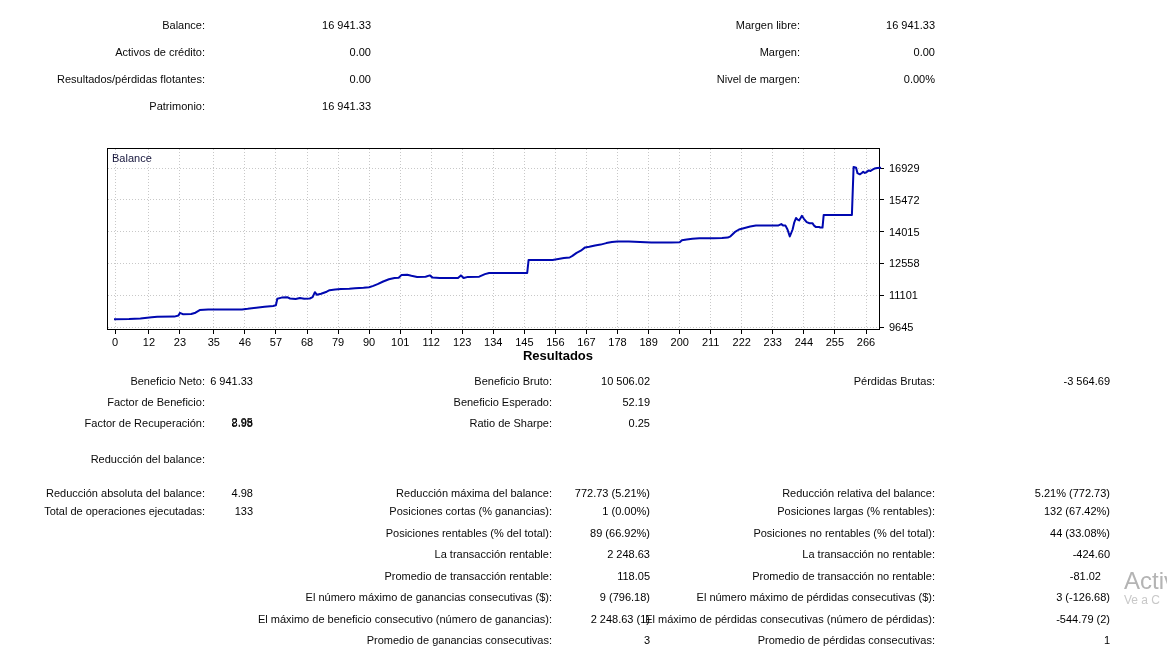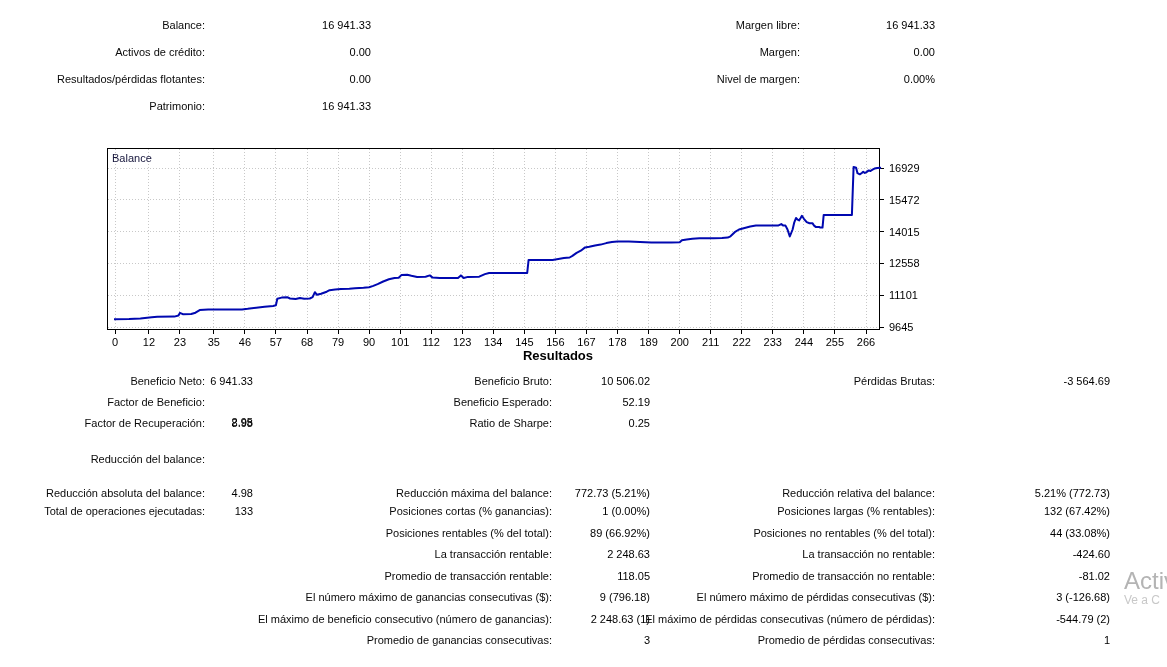--- a/index.html
+++ b/index.html
@@ -100,21 +100,21 @@
     <div class="row" style="top: 547px;">
       <div class="cell lbl" style="right: 615px;">La transacción rentable:</div>
       <div class="cell val" style="right: 517px;">2 248.63</div>
       <div class="cell lbl" style="right: 232px;">La transacción no rentable:</div>
       <div class="cell val" style="right: 57px;">-424.60</div>
     </div>
     <div class="row" style="top: 568.5px;">
       <div class="cell lbl" style="right: 615px;">Promedio de transacción rentable:</div>
       <div class="cell val" style="right: 517px;">118.05</div>
       <div class="cell lbl" style="right: 232px;">Promedio de transacción no rentable:</div>
-      <div class="cell val" style="right: 57px; margin-left: 28px;">-81.02</div>
+      <div class="cell val" style="right: 66px; margin-left: 28px;">-81.02</div>
     </div>
     <div class="row" style="top: 590px;">
       <div class="cell lbl" style="right: 615px;">El número máximo de ganancias consecutivas ($):</div>
       <div class="cell val" style="right: 517px;">9 (796.18)</div>
       <div class="cell lbl" style="right: 232px;">El número máximo de pérdidas consecutivas ($):</div>
       <div class="cell val" style="right: 57px;">3 (-126.68)</div>
     </div>
     <div class="row" style="top: 611.5px;">
       <div class="cell lbl" style="right: 615px;">El máximo de beneficio consecutivo (número de ganancias):</div>
       <div class="cell val" style="right: 517px;">2 248.63 (1)</div>

